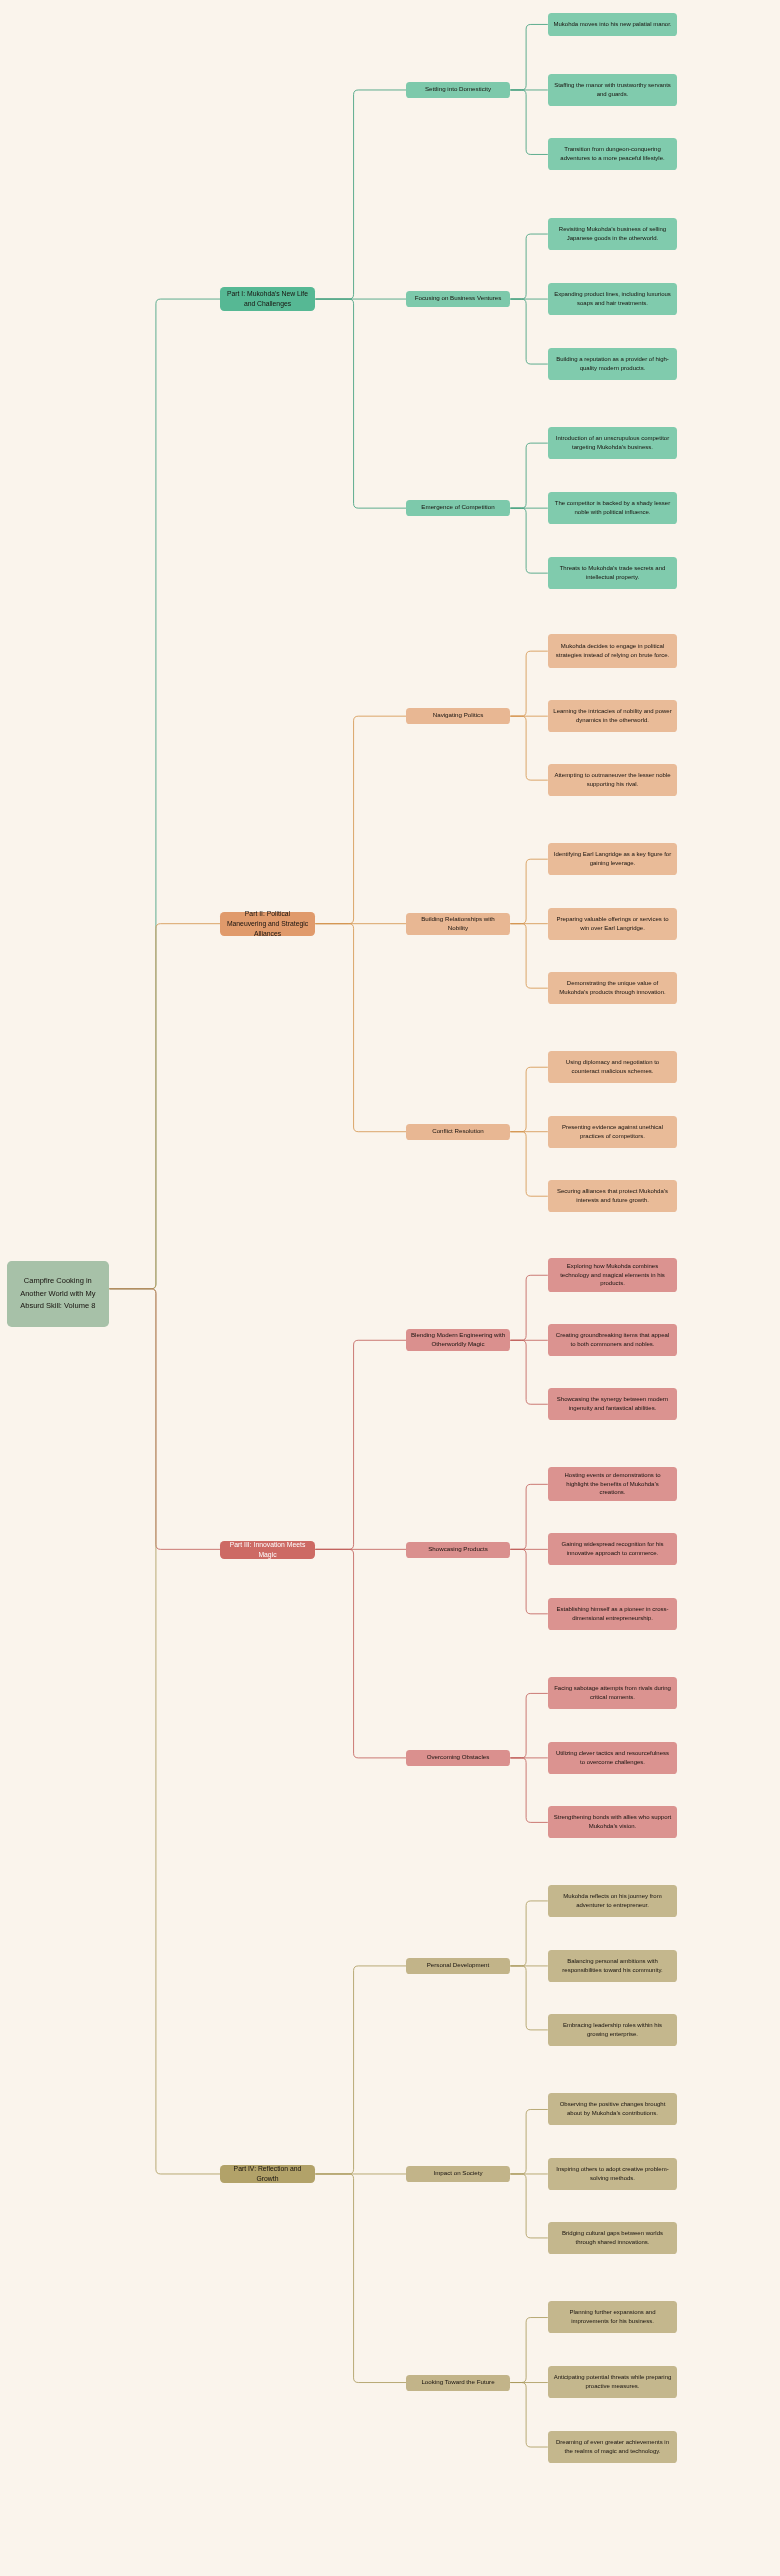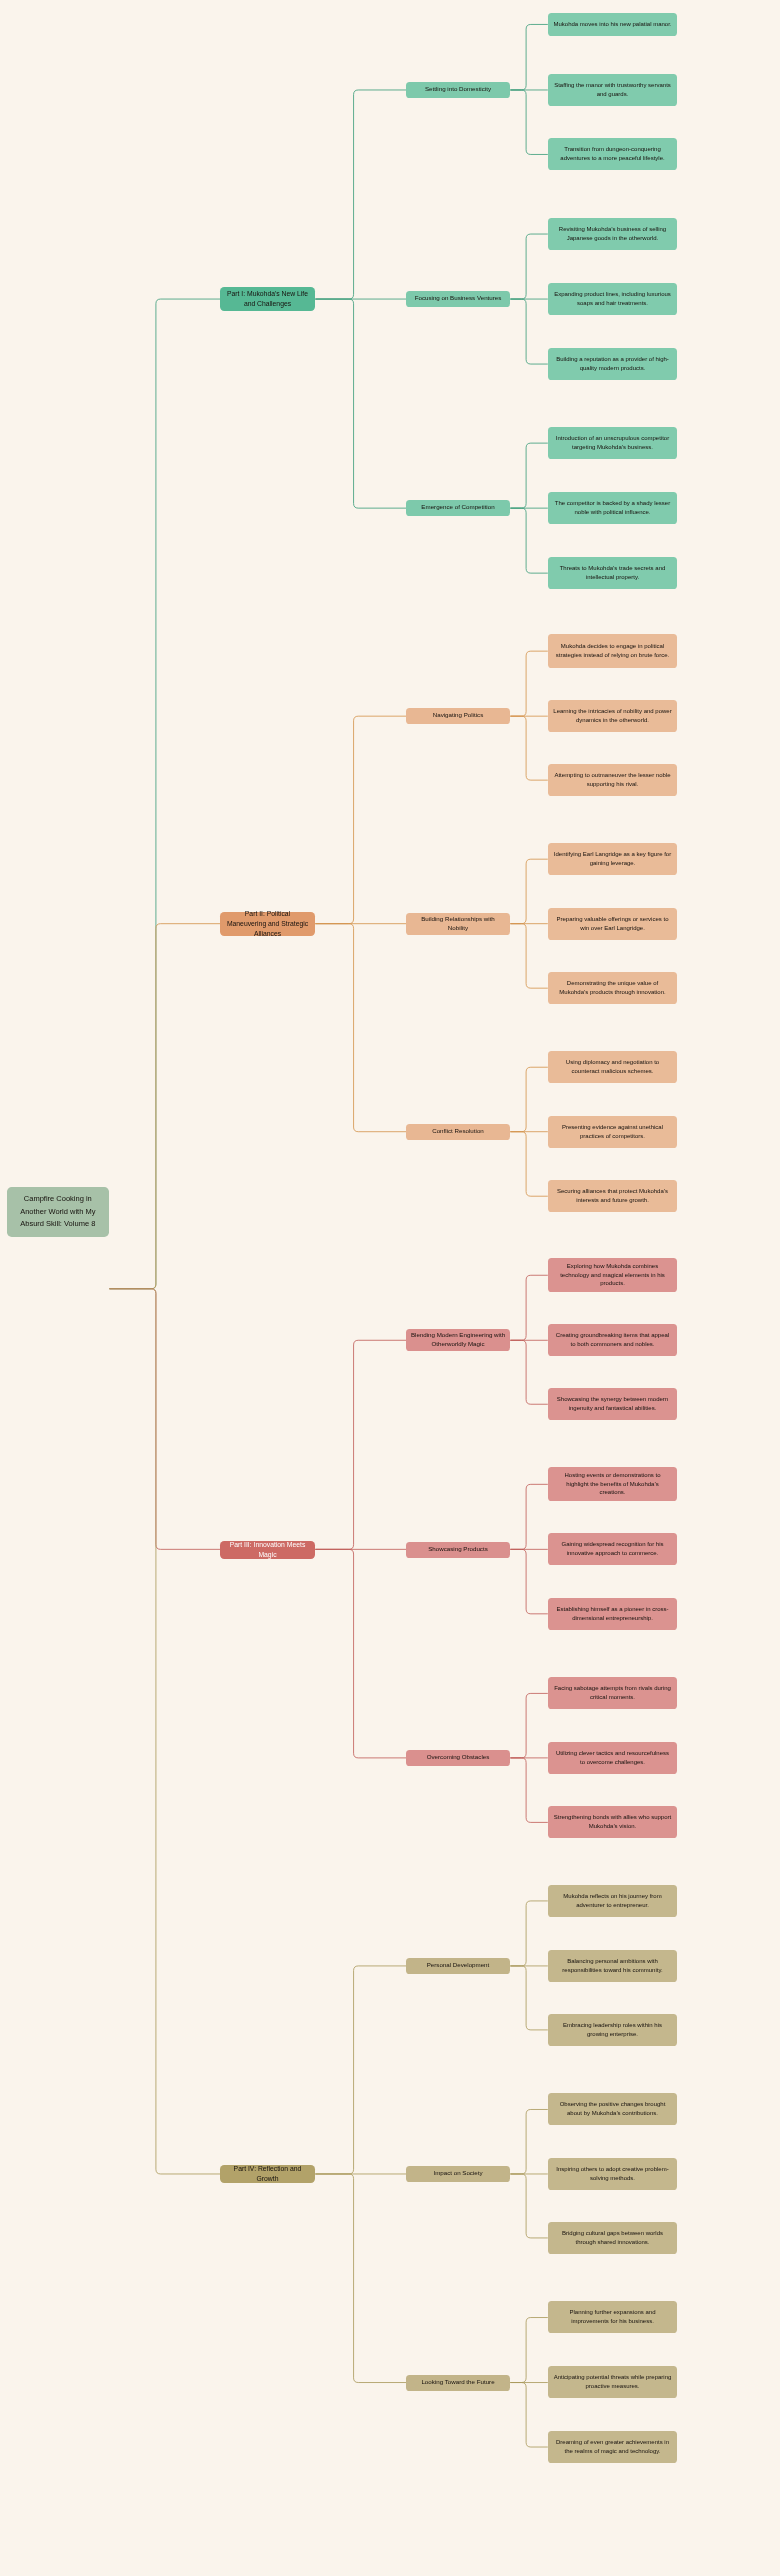--- a/index.html
+++ b/index.html
@@ -101,21 +101,21 @@
       <path d="M606,4180 L781,4180" fill="none" stroke="#ab9a5e" stroke-width="1.6"></path>
       <path d="M981,4180 H1002.24 Q1011.24,4180 1011.24,4171 V4065 Q1011.24,4056 1020.24,4056 H1053" fill="none" stroke="#ab9a5e" stroke-width="1.6"></path>
       <path d="M981,4180 L1053,4180" fill="none" stroke="#ab9a5e" stroke-width="1.6"></path>
       <path d="M981,4180 H1002.24 Q1011.24,4180 1011.24,4189 V4294 Q1011.24,4303 1020.24,4303 H1053" fill="none" stroke="#ab9a5e" stroke-width="1.6"></path>
       <path d="M606,4180 H670.5 Q679.5,4180 679.5,4189 V4572 Q679.5,4581 688.5,4581 H781" fill="none" stroke="#ab9a5e" stroke-width="1.6"></path>
       <path d="M981,4581 H1002.24 Q1011.24,4581 1011.24,4572 V4465 Q1011.24,4456 1020.24,4456 H1053" fill="none" stroke="#ab9a5e" stroke-width="1.6"></path>
       <path d="M981,4581 L1053,4581" fill="none" stroke="#ab9a5e" stroke-width="1.6"></path>
       <path d="M981,4581 H1002.24 Q1011.24,4581 1011.24,4590 V4696 Q1011.24,4705 1020.24,4705 H1053" fill="none" stroke="#ab9a5e" stroke-width="1.6"></path>
     </svg>
   <div id="nodes">
-      <div class="node root" style="left: 6.8px; top: 1187px; width: 102px; height: 50px;">Campfire Cooking in Another World with My Absurd Skill: Volume 8</div>
+      <div class="node root" style="left: 6.8px; top: 1261px; width: 102px; height: 66px;">Campfire Cooking in Another World with My Absurd Skill: Volume 8</div>
       <div class="node node lvl1 p1-1" style="left: 220px; top: 287px; width: 95px; height: 24px;">Part I: Mukohda's New Life and Challenges</div>
       <div class="node node lvl2 p1-2" style="left: 406px; top: 82px; width: 104px; height: 15.6px;">Settling into Domesticity</div>
       <div class="node node lvl3 p1-3" style="left: 548px; top: 13px; width: 129px; height: 23px;">Mukohda moves into his new palatial manor.</div>
       <div class="node node lvl3 p1-3" style="left: 548px; top: 74px; width: 129px; height: 32px;">Staffing the manor with trustworthy servants and guards.</div>
       <div class="node node lvl3 p1-3" style="left: 548px; top: 138px; width: 129px; height: 32px;">Transition from dungeon-conquering adventures to a more peaceful lifestyle.</div>
       <div class="node node lvl2 p1-2" style="left: 406px; top: 291px; width: 104px; height: 15.6px;">Focusing on Business Ventures</div>
       <div class="node node lvl3 p1-3" style="left: 548px; top: 218px; width: 129px; height: 32px;">Revisiting Mukohda’s business of selling Japanese goods in the otherworld.</div>
       <div class="node node lvl3 p1-3" style="left: 548px; top: 283px; width: 129px; height: 32px;">Expanding product lines, including luxurious soaps and hair treatments.</div>
       <div class="node node lvl3 p1-3" style="left: 548px; top: 348px; width: 129px; height: 32px;">Building a reputation as a provider of high-quality modern products.</div>
       <div class="node node lvl2 p1-2" style="left: 406px; top: 500px; width: 104px; height: 15.6px;">Emergence of Competition</div>

